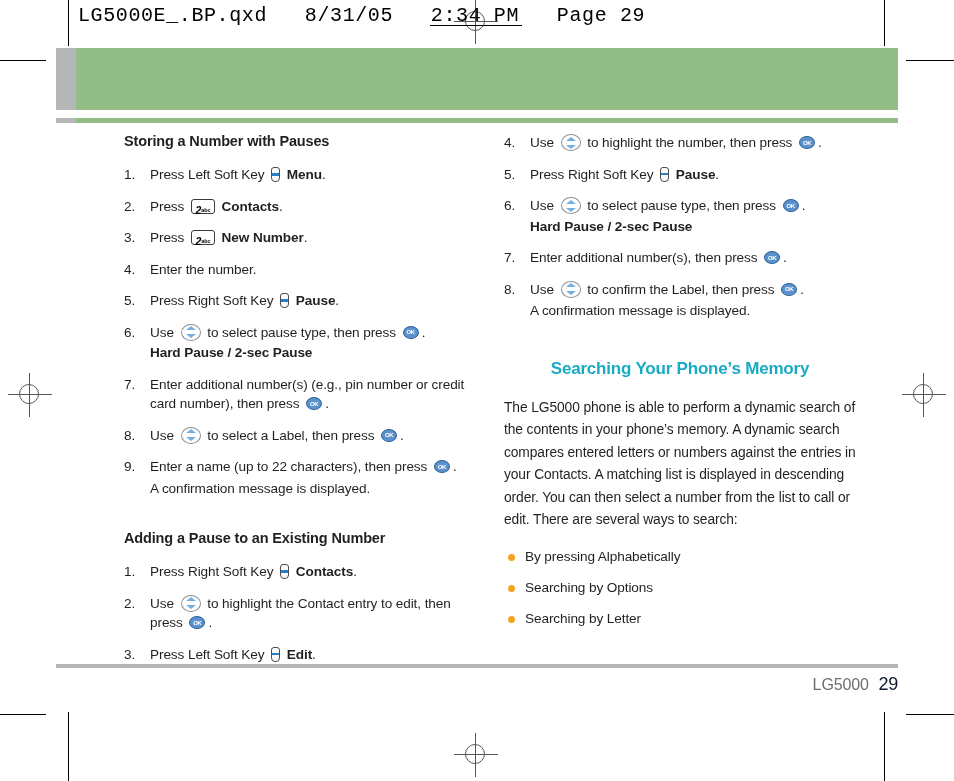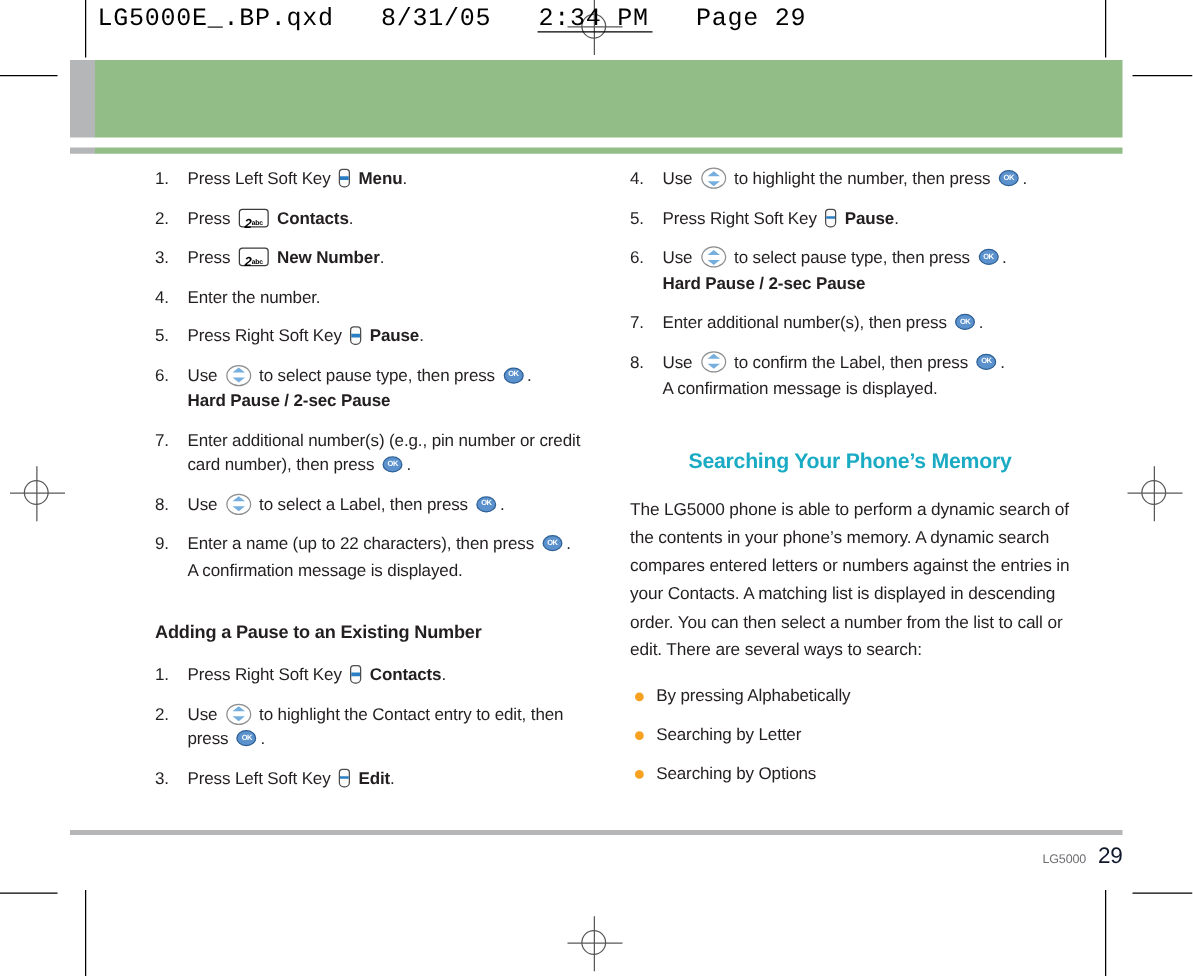--- a/index.html
+++ b/index.html
@@ -323,21 +323,21 @@
     background: #b5b6b8;
   }
   .footer {
     position: absolute;
     right: 56px;
     top: 674px;
     text-align: right;
     white-space: nowrap;
   }
   .footer .brand {
-    font-size: 10px;
+    font-size: 16px;
     color: #6d6e71;
     letter-spacing: -0.1px;
   }
   .footer .pageno {
     font-size: 18px;
     color: #0f172a;
     margin-left: 5px;
     letter-spacing: -0.2px;
   }
 </style>
@@ -380,20 +380,21 @@
 <div class="banner">
   <div class="tab"></div>
   <div class="field"></div>
 </div>
 <div class="banner-rule">
   <div class="tab"></div>
   <div class="field"></div>
 </div>
 
 <div class="col col-left">
+  <h2 class="sec-head">Storing a Number with Pauses</h2>
   <ol class="steps">
       <li><span class="num">1.</span><span>Press Left Soft Key <span class="icon-softkey"></span><span class="b"> Menu</span>.</span></li>
       <li><span class="num">2.</span><span>Press <span class="icon-numkey"><span class="d">2</span><span class="l">abc</span></span><span class="b"> Contacts</span>.</span></li>
       <li><span class="num">3.</span><span>Press <span class="icon-numkey"><span class="d">2</span><span class="l">abc</span></span><span class="b"> New Number</span>.</span></li>
       <li><span class="num">4.</span><span>Enter the number.</span></li>
       <li><span class="num">5.</span><span>Press Right Soft Key <span class="icon-softkey"></span><span class="b"> Pause</span>.</span></li>
       <li><span class="num">6.</span><span>Use <span class="icon-nav"><span class="up"></span><span class="dn"></span></span> to select pause type, then press <span class="icon-ok"></span>.</span><span class="sub">Hard Pause / 2-sec Pause</span></li>
       <li><span class="num">7.</span><span>Enter additional number(s) (e.g., pin number or credit card number), then press <span class="icon-ok"></span>.</span></li>
       <li><span class="num">8.</span><span>Use <span class="icon-nav"><span class="up"></span><span class="dn"></span></span> to select a Label, then press <span class="icon-ok"></span>.</span></li>
       <li><span class="num">9.</span><span>Enter a name (up to 22 characters), then press <span class="icon-ok"></span>.</span><span class="plain-sub">A confirmation message is displayed.</span></li>
@@ -413,22 +414,22 @@
       <li><span class="num">5.</span><span>Press Right Soft Key <span class="icon-softkey"></span><span class="b"> Pause</span>.</span></li>
       <li><span class="num">6.</span><span>Use <span class="icon-nav"><span class="up"></span><span class="dn"></span></span> to select pause type, then press <span class="icon-ok"></span>.</span><span class="sub">Hard Pause / 2-sec Pause</span></li>
       <li><span class="num">7.</span><span>Enter additional number(s), then press <span class="icon-ok"></span>.</span></li>
       <li><span class="num">8.</span><span>Use <span class="icon-nav"><span class="up"></span><span class="dn"></span></span> to confirm the Label, then press <span class="icon-ok"></span>.</span><span class="plain-sub">A confirmation message is displayed.</span></li>
     </ol>
 
   <h2 class="teal-head" style="margin-top:38px;text-align:center;">Searching Your Phone’s Memory</h2>
   <p class="body-copy">The LG5000 phone is able to perform a dynamic search of the contents in your phone’s memory. A dynamic search compares entered letters or numbers against the entries in your Contacts. A matching list is displayed in descending order. You can then select a number from the list to call or edit. There are several ways to search:</p>
   <ul class="bullets">
       <li>By pressing Alphabetically</li>
+      <li>Searching by Options</li>
       <li>Searching by Letter</li>
-      <li>Searching by Options</li>
     </ul>
 </div>
 
 <div class="footer-rule"></div>
 <div class="footer">
   <span class="brand">LG5000</span>
   <span class="pageno">29</span>
 </div>
 
 </body></html>

